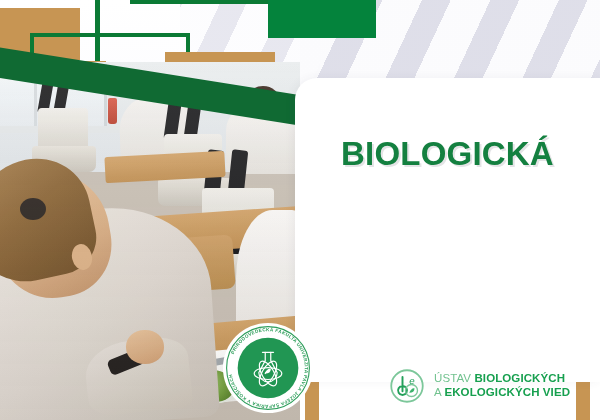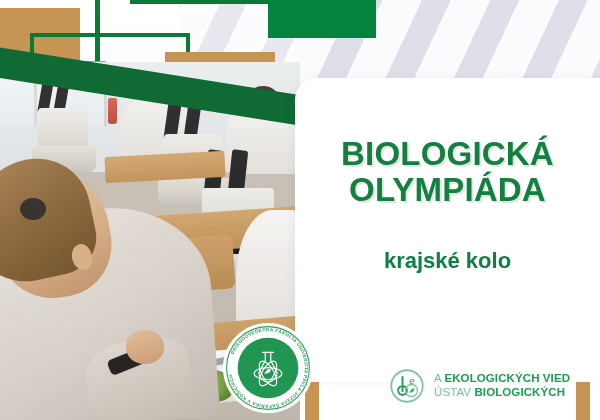--- a/index.html
+++ b/index.html
@@ -364,41 +364,39 @@
 
   <div class="green-band"></div>
 
   <div class="tan-frame"></div>
 
   <div class="card">
     <div class="card-pad">
 
       <div class="title">
         <span>BIOLOGICKÁ</span>
-        <span class="l2">OLYMPIÁDA</span>
       </div>
 
-      <div class="subtitle">krajské kolo</div>
 
       <div class="ubev">
         <svg class="ubev-mark" viewBox="0 0 48 48">
           <circle cx="24" cy="24" r="21" fill="none" stroke="#7cc79a" stroke-width="2.4"></circle>
           <path d="M18 12 L18 31 M18 24 a6 6 0 1 0 0.1 0" fill="none" stroke="#22a05a" stroke-width="2.6" stroke-linecap="round"></path>
           <text x="27" y="21" font-family="Liberation Sans, sans-serif" font-size="13" font-style="italic" fill="#22a05a">e</text>
           <circle cx="30" cy="30" r="8" fill="none" stroke="#7cc79a" stroke-width="1.8"></circle>
           <path d="M27 33 q3 -7 7 -6 q0 6 -7 6 z" fill="#3bb36c"></path>
         </svg>
         <div class="ubev-text">
           <div>
+            <span class="lt">ÚSTAV</span>
+            <span class="bd">BIOLOGICKÝCH</span>
+          </div>
+          <div>
             <span class="lt">A</span>
             <span class="bd">EKOLOGICKÝCH VIED</span>
-          </div>
-          <div>
-            <span class="lt">ÚSTAV</span>
-            <span class="bd">BIOLOGICKÝCH</span>
           </div>
         </div>
       </div>
 
     </div>
   </div>
 
   <svg class="seal" viewBox="0 0 100 100">
     <defs>
       <path id="sealArc" d="M 50,50 m -40,0 a 40,40 0 1,1 80,0 a 40,40 0 1,1 -80,0"></path>

